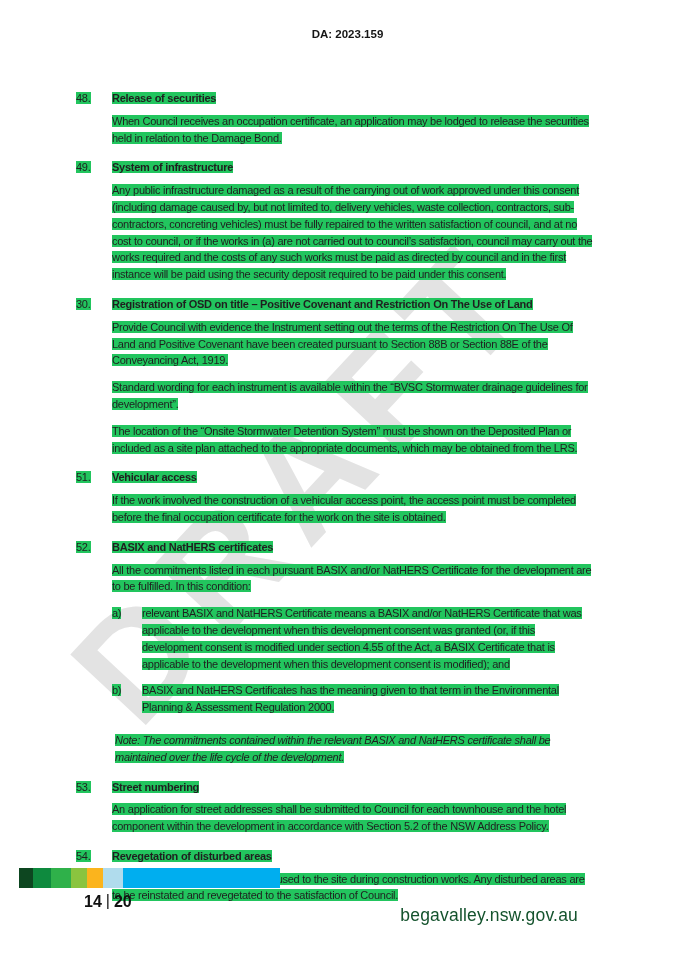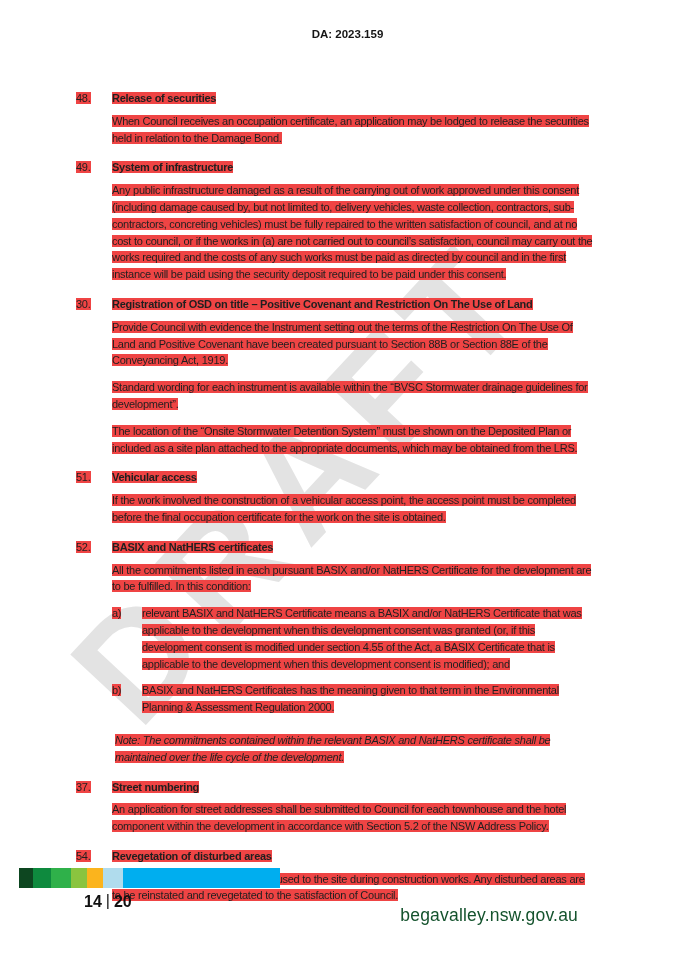--- a/index.html
+++ b/index.html
@@ -26,21 +26,21 @@
     position:absolute; top:90px; left:76px; width:519px; z-index:1;
     font-size:11px; line-height:16.8px; letter-spacing:-0.25px;
   }
   .item { margin:0 0 13px 0; }
   .hrow { display:flex; align-items:baseline; }
   .num { flex:0 0 36px; }
   .title { font-weight:700; }
   .body-col { margin-left:36px; }
   .para { margin:6px 0 10px 0; }
   .para:last-child { margin-bottom:0; }
-  .txt { background:#ef4444; }
+  .txt { background:#22c55e; }
   .subitem { display:flex; margin:0 0 10px 0; }
   .sub-label { flex:0 0 30px; }
   .sub-text { flex:1; }
   .note { font-style:italic; margin:16px 0 0 3px; }
   
   .footer-band {
     position:absolute; left:19px; top:868px; width:641px; height:20px;
     display:flex; z-index:2;
   }
   .seg-main { flex:1 1 auto; }
@@ -123,21 +123,21 @@
         <div class="subitem">
           <span class="sub-label"><span class="txt">b)</span></span>
           <span class="sub-text"><span class="txt">BASIX and NatHERS Certificates has the meaning given to that term in the Environmental Planning &amp; Assessment Regulation 2000.</span></span>
         </div>
         <p class="para note"><span class="txt">Note: The commitments contained within the relevant BASIX and NatHERS certificate shall be maintained over the life cycle of the development.</span></p>
       </div>
     </section>
 
     <section class="item">
       <div class="hrow">
-        <span class="num"><span class="txt">37.</span></span>
+        <span class="num"><span class="txt">53.</span></span>
         <span class="title"><span class="txt">Street numbering</span></span>
       </div>
       <div class="body-col">
         <p class="para"><span class="txt">An application for street addresses shall be submitted to Council for each townhouse and the hotel component within the development in accordance with Section 5.2 of the NSW Address Policy.</span></p>
       </div>
     </section>
 
     <section class="item">
       <div class="hrow">
         <span class="num"><span class="txt">54.</span></span>

